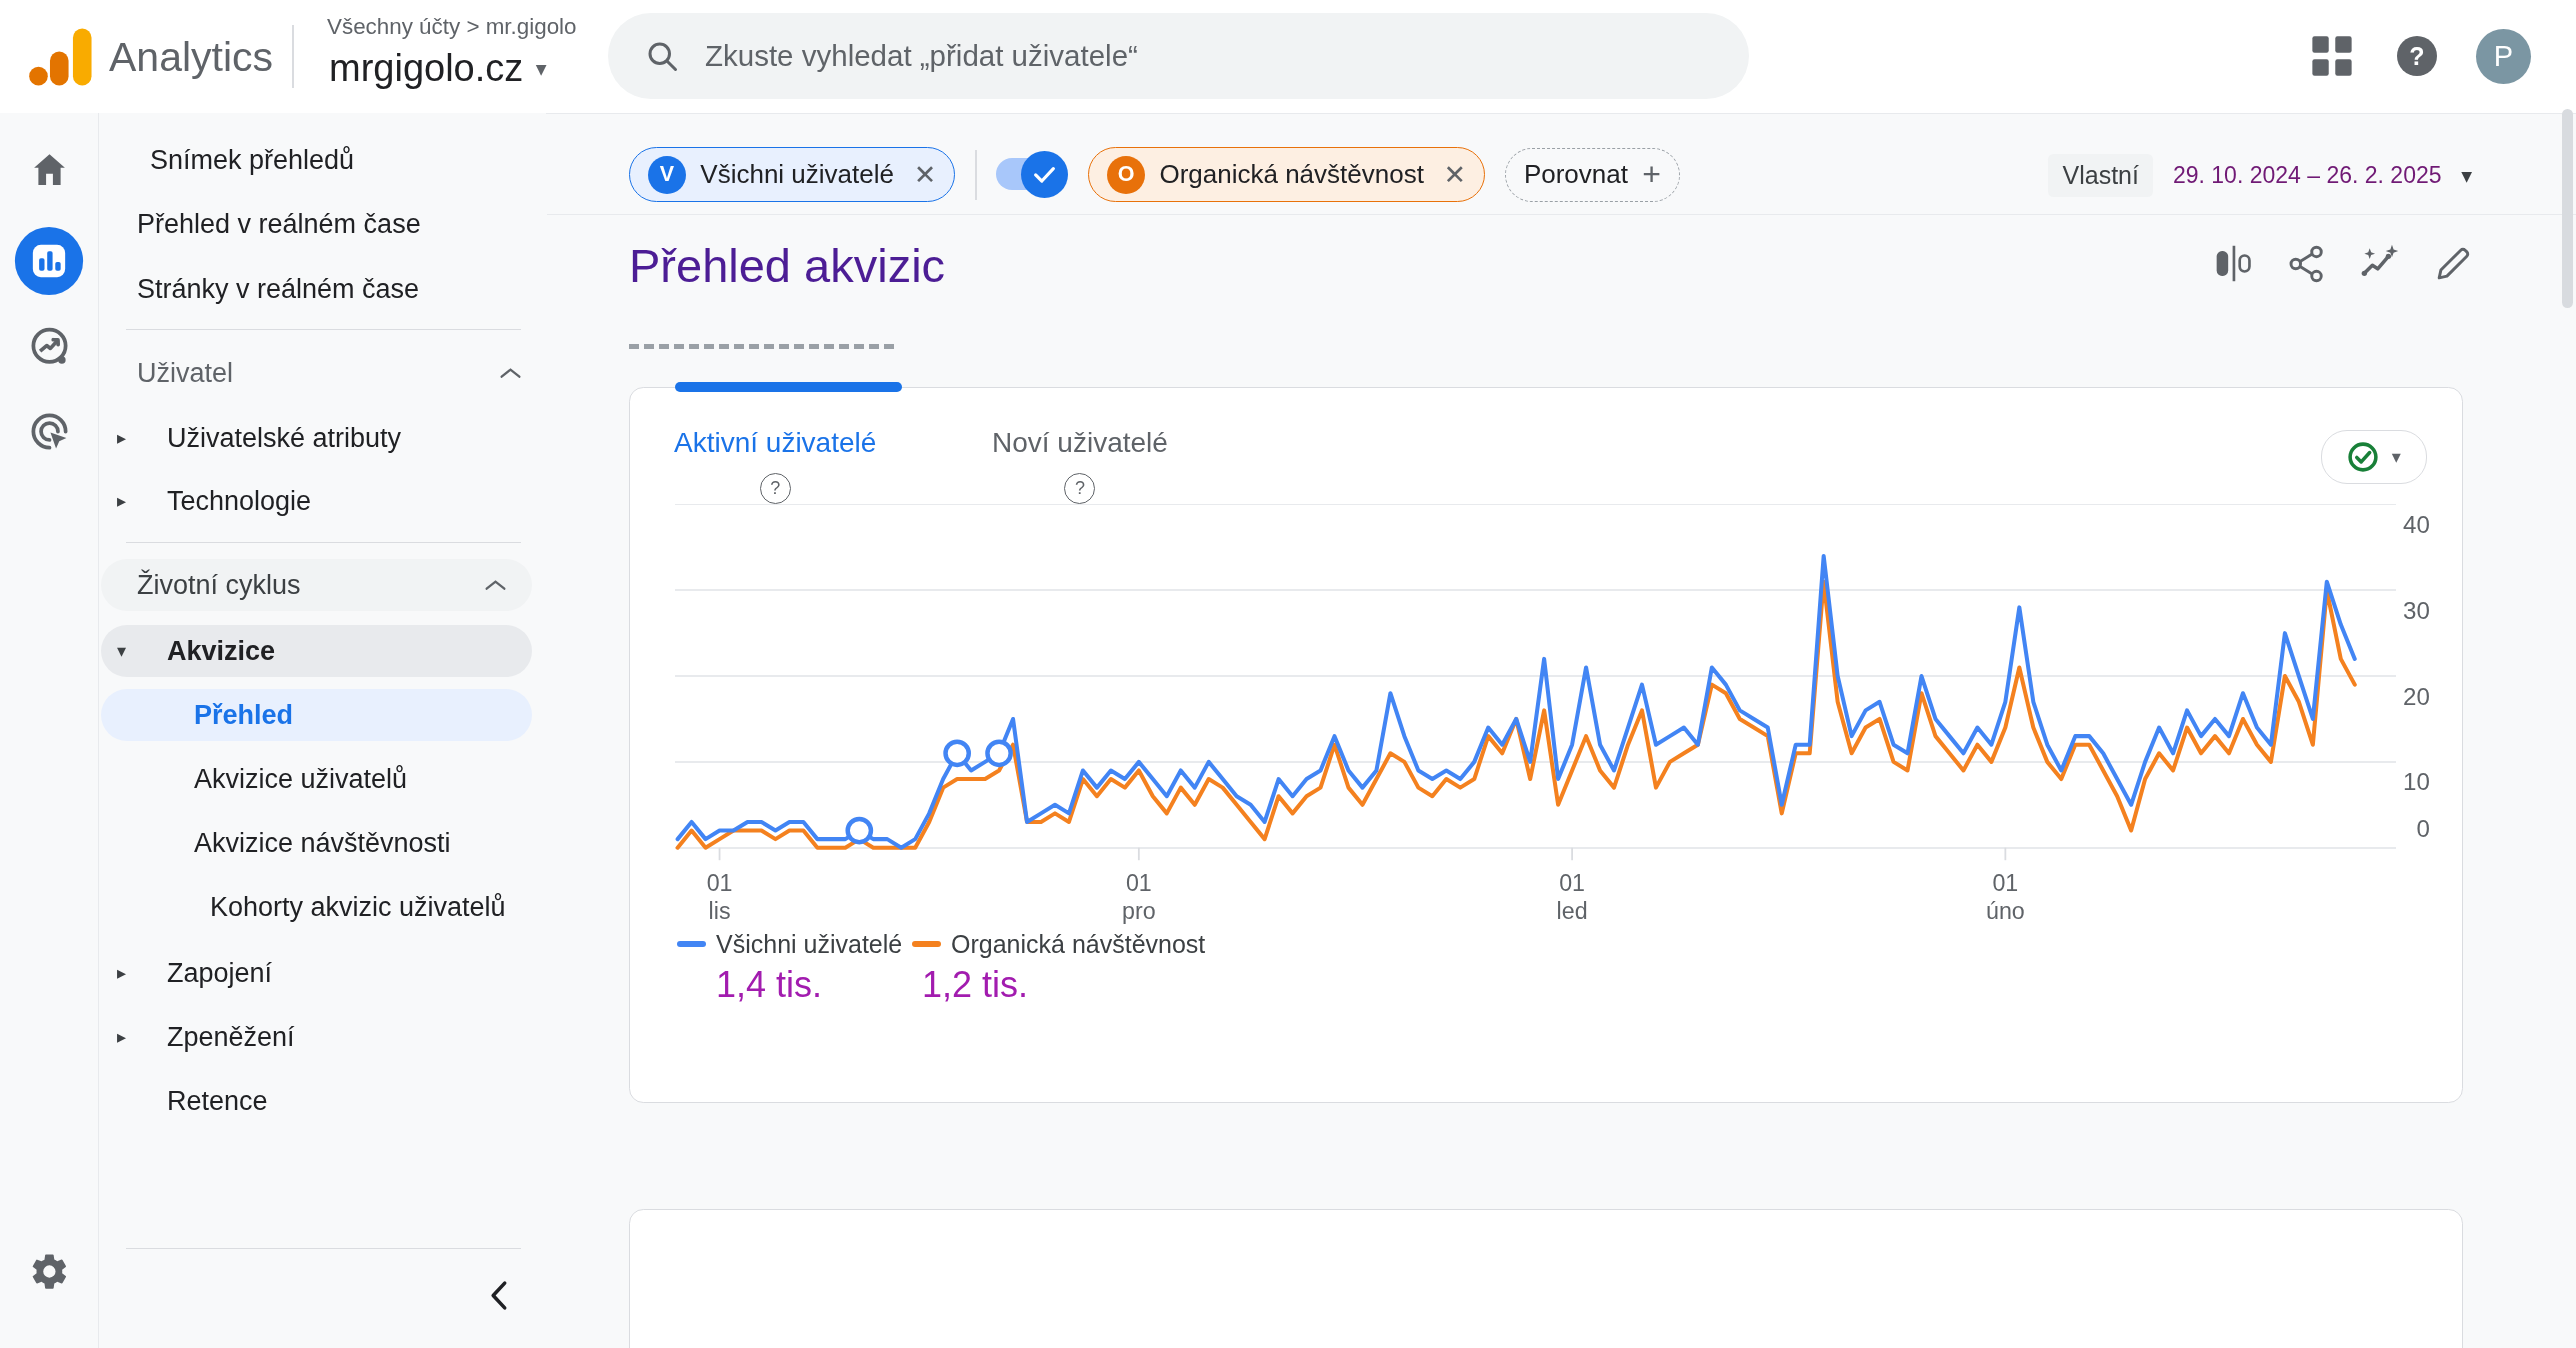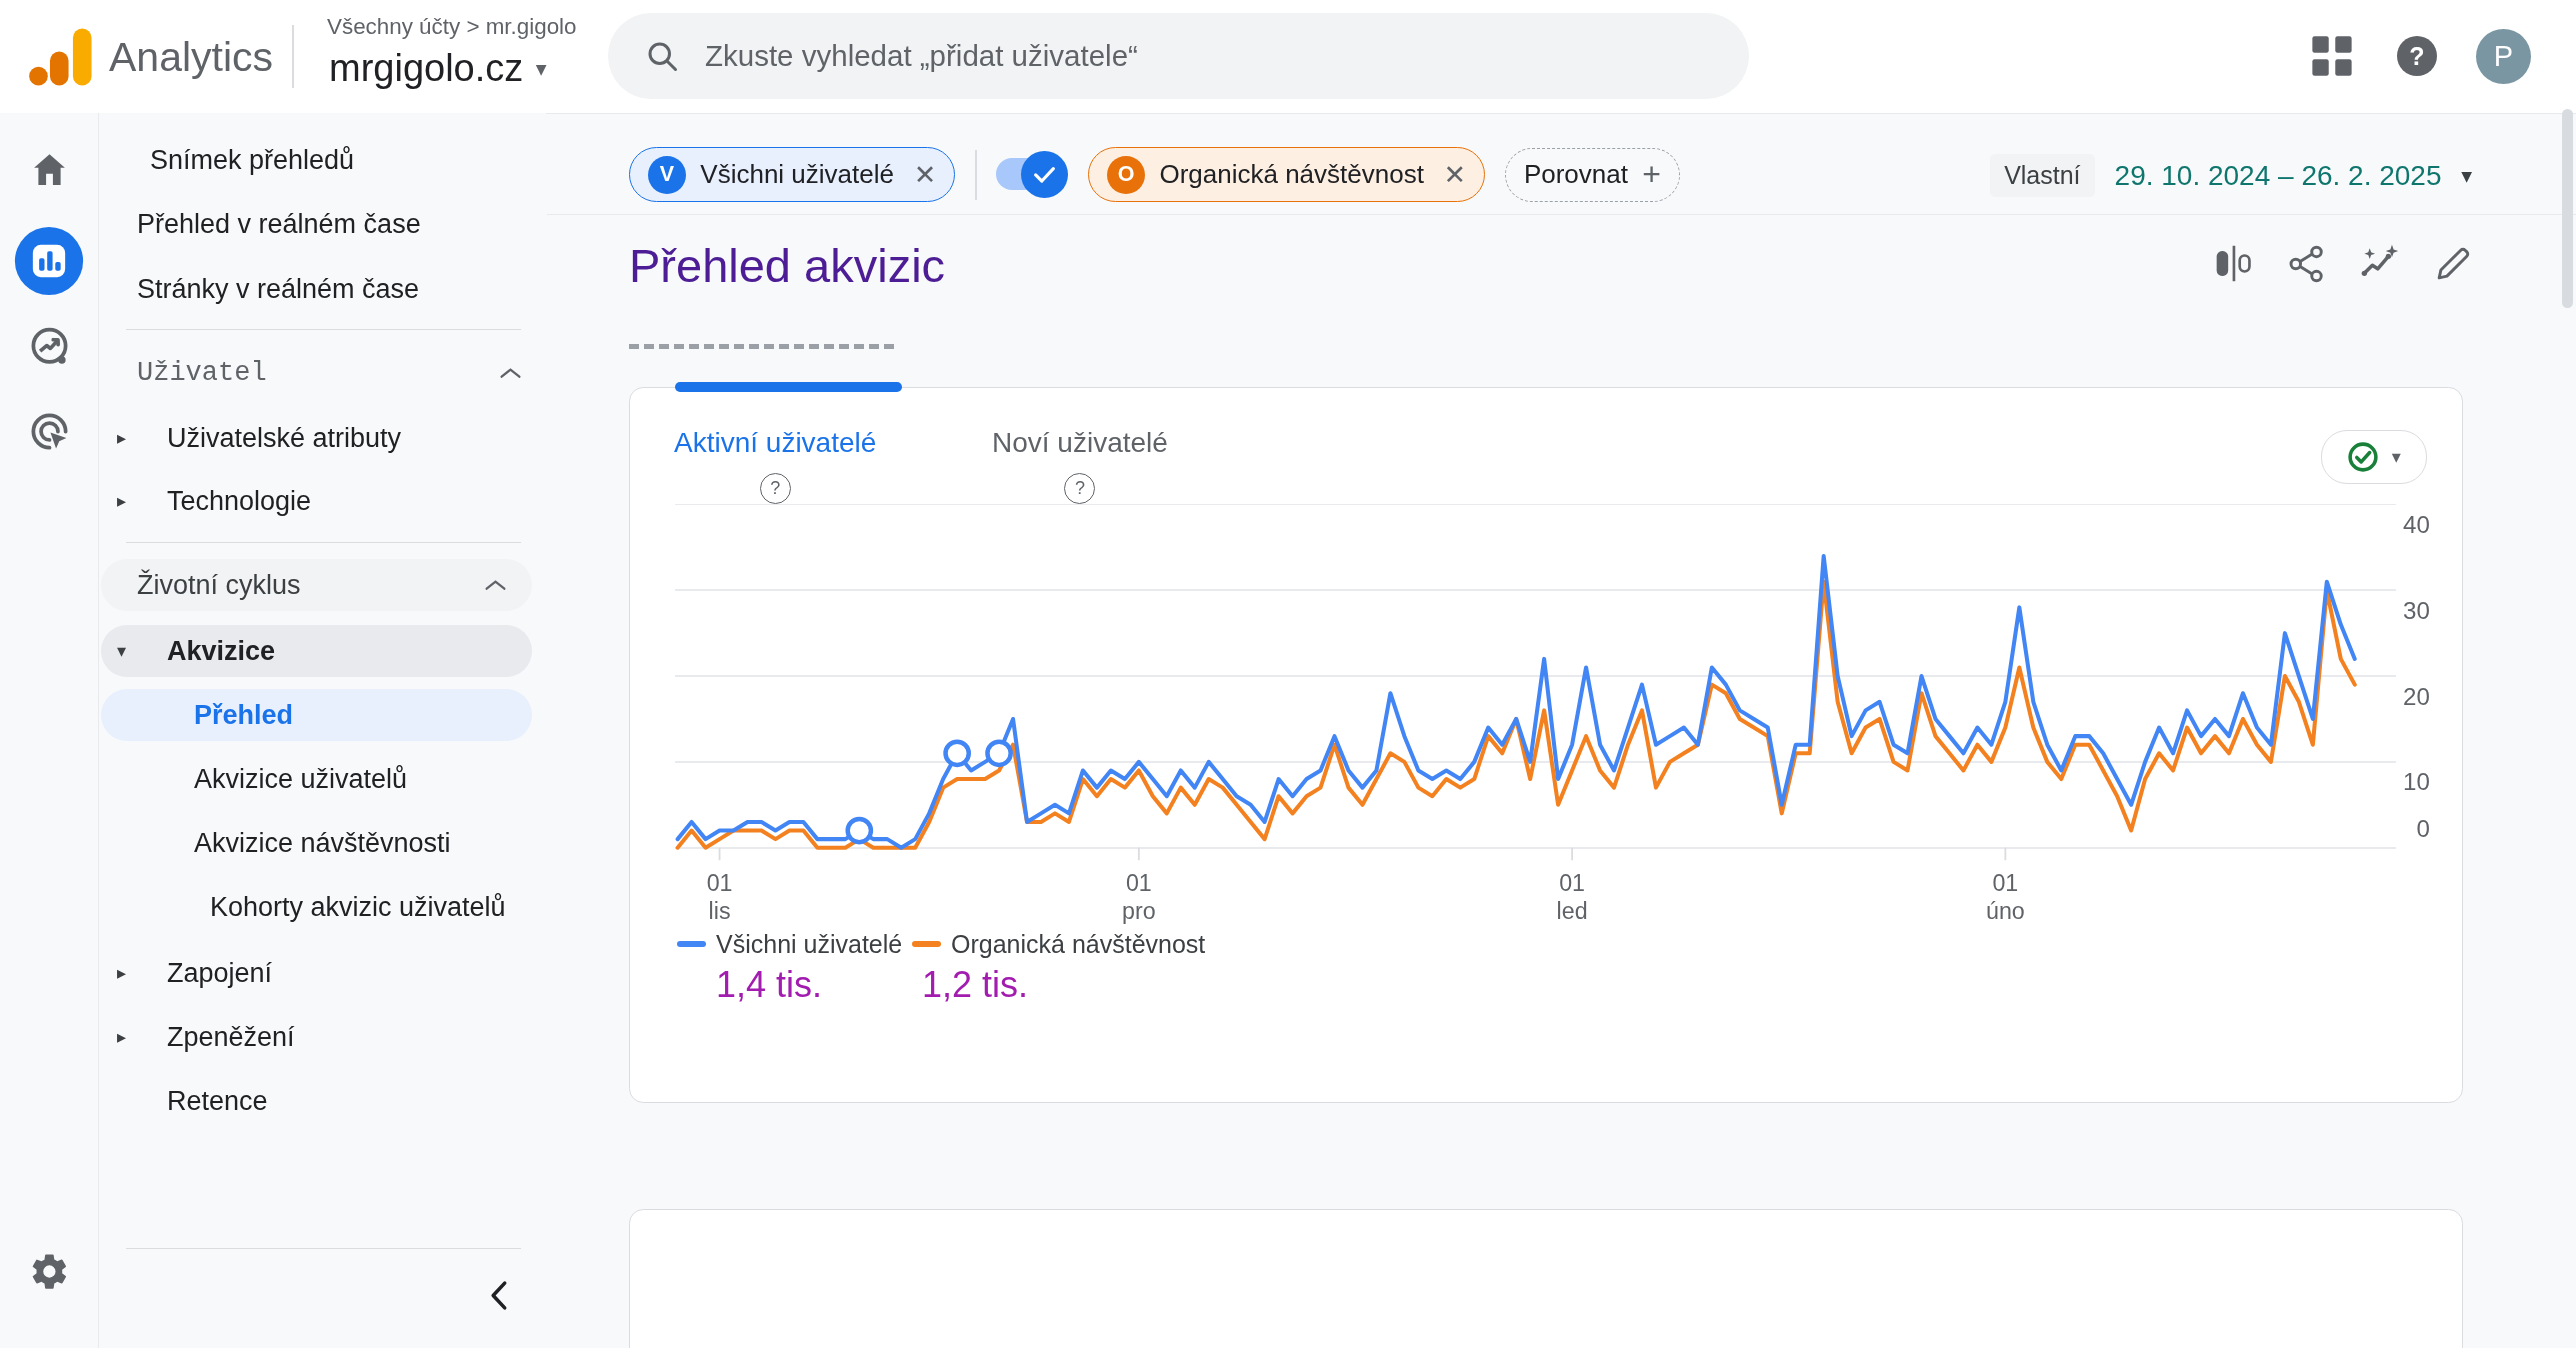--- a/index.html
+++ b/index.html
@@ -128,21 +128,21 @@
       </div>
     <div class="navrow" style="left:38px;top:85px">
         <span>Přehled v reálném čase</span>
       </div>
     <div class="navrow" style="left:38px;top:150px">
         <span>Stránky v reálném čase</span>
       </div>
 
     <div class="hdiv" style="left:27px;top:216px;width:395px;"></div>
 
-    <div class="navrow navhead" style="left:38px;top:234px;width:385px;font-family:Liberation Mono, monospace;">
+    <div class="navrow navhead" style="left:38px;top:234px;width:385px;">
       <span>Uživatel</span>
       <svg style="margin-left:auto" width="23" height="14.3" viewBox="0 0 26 16">
         <path d="M3 12 L13 4 L23 12" fill="none" stroke="#5f6368" stroke-width="2.6" stroke-linecap="round"></path>
       </svg>
     </div>
     <div class="navrow" style="left:18px;top:299px">
       <span class="tri">▸</span>
       <span style="margin-left:23px">Uživatelské atributy</span>
     </div>
     <div class="navrow" style="left:18px;top:362px">
@@ -219,21 +219,21 @@
       <span class="chipx">✕</span>
     </div>
     <div class="chip" style="border:1.8px dashed #9aa0a6;height:54px;">
       <span>Porovnat</span>
       <span style="font-size:32px;color:#5f6368;">+</span>
     </div>
   </div>
 
   <div class="abs" style="right:104px;top:154px;display:flex;align-items:center;gap:19.7px;">
     <span style="background:#f1f3f4;border-radius:5.4px;padding:7.2px 14.3px;font-size:25px;color:#3c4043;">Vlastní</span>
-    <span style="font-size:28px;color:#0f766e;">29. 10. 2024 – 26. 2. 2025</span>
+    <span style="font-size:23px;color:#701a75;">29. 10. 2024 – 26. 2. 2025</span>
     <span class="caret" style="color:#3c4043;">▾</span>
   </div>
 
   <div class="hdiv" style="left:547px;top:214px;width:2029px;background:#e8eaed;"></div>
 
   <h1 class="pagetitle" style="margin:0;font-weight:normal;">Přehled akvizic</h1>
   <div class="titleunder"></div>
 
   <div class="abs" style="left:2213px;top:243px;display:flex;gap:32px;">
     <div class="actico">

